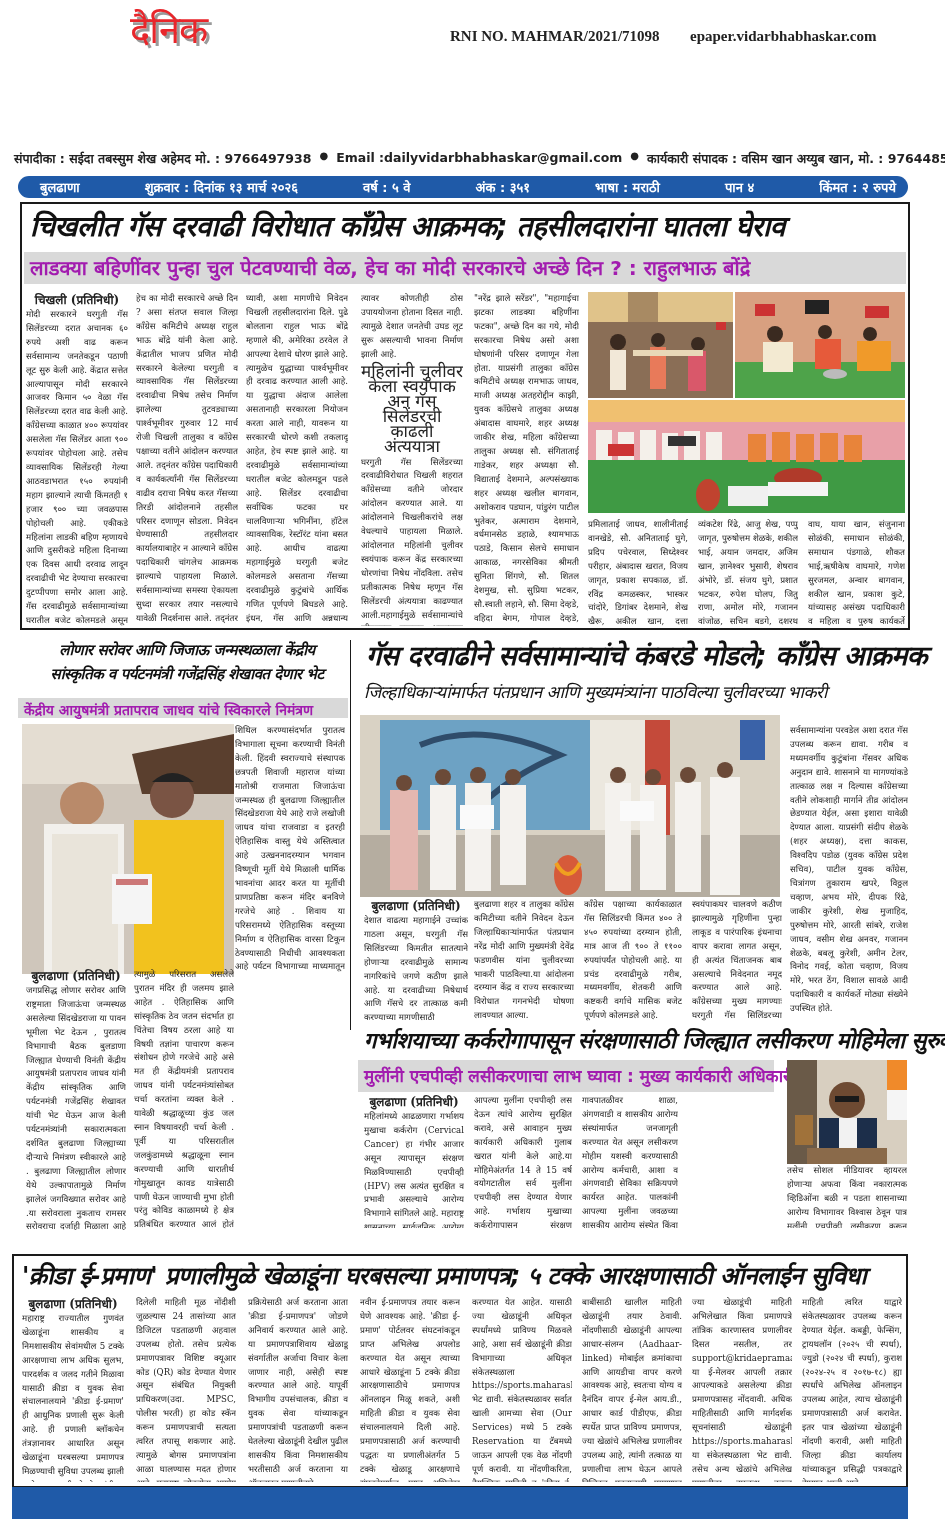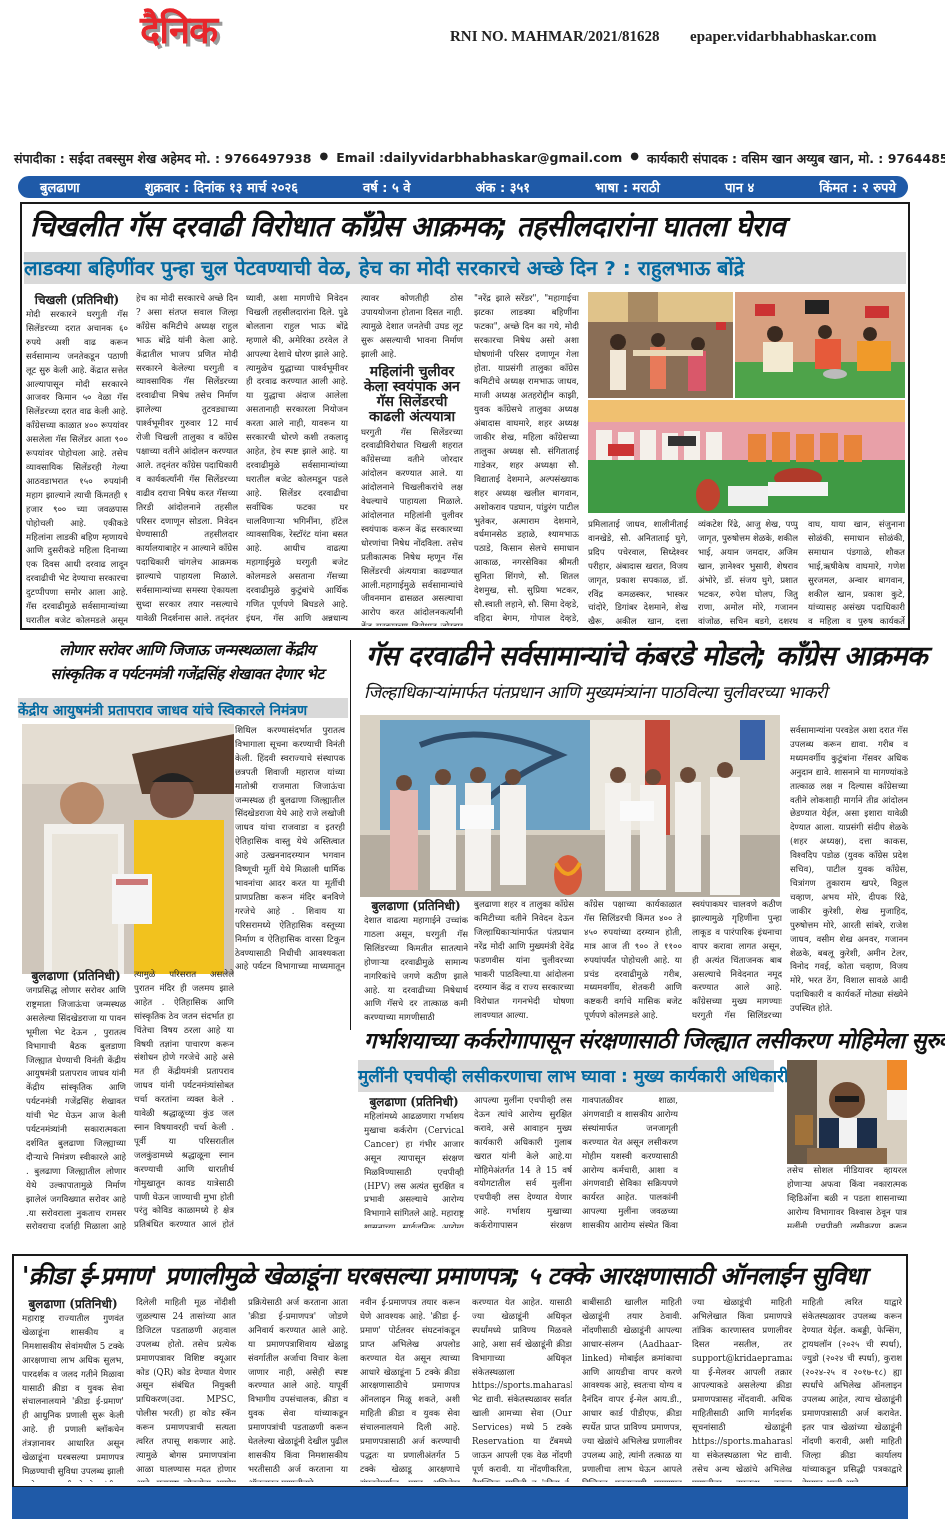--- a/index.html
+++ b/index.html
@@ -1,48 +1,48 @@
 <!DOCTYPE html>
 <html><head>
 <meta charset="utf-8">
 <style>
   * { margin: 0; padding: 0; box-sizing: border-box; }
   html, body { width: 945px; height: 1519px; background: #ffffff; overflow: hidden; }
   body { font-family: "DejaVu Sans", "Liberation Sans", sans-serif; color: #111; position: relative; }
 
   
   .masthead { position: absolute; left: 0; top: 0; width: 945px; height: 175px; }
-  .mh-small { position: absolute; left: 140px; top: 2px; font-size: 38px; font-weight: bold; color: #e8262b; text-shadow: 3px 3px 0 #9a9a9a; letter-spacing: -1px; }
+  .mh-small { position: absolute; left: 130px; top: 2px; font-size: 38px; font-weight: normal; color: #e8262b; text-shadow: 3px 3px 0 #9a9a9a; letter-spacing: -1px; }
   .mh-big-left { position: absolute; left: 20px; top: 34px; font-size: 102px; font-weight: bold; color: #e8262b; text-shadow: 5px 5px 0 #9a9a9a; letter-spacing: -4px; line-height: 1; }
   .mh-big-right { position: absolute; left: 465px; top: 34px; font-size: 102px; font-weight: bold; color: #e8262b; text-shadow: 5px 5px 0 #9a9a9a; letter-spacing: -4px; line-height: 1; }
   .rni { position: absolute; left: 450px; top: 28px; font-family: "Liberation Serif", serif; font-size: 15px; font-weight: bold; color: #222; }
   .epaper { position: absolute; left: 690px; top: 28px; font-family: "Liberation Serif", serif; font-size: 15px; font-weight: bold; color: #222; }
   .contact { position: absolute; left: 14px; top: 150px; width: 920px; font-size: 12.5px; font-weight: bold; color: #222; display: flex; gap: 8px; white-space: nowrap; }
   .contact .dot { font-size: 10px; }
 
   .infobar { position: absolute; left: 18px; top: 176px; width: 890px; height: 22px; background: #1f5aa8; border-radius: 12px; color: #fff; display: flex; align-items: center; justify-content: space-between; padding: 0 12px 0 22px; font-size: 13px; font-weight: bold; }
 
   
   .box { position: absolute; border: 2px solid #1a1a1a; }
   .headline { position: absolute; font-weight: bold; color: #111; white-space: nowrap; letter-spacing: -0.5px; font-style: italic; }
-  .subhead { position: absolute; background: #d9d9d9; font-weight: bold; color: #0369a1; white-space: nowrap; }
+  .subhead { position: absolute; background: #d9d9d9; font-weight: bold; color: #a21caf; white-space: nowrap; padding-left: 6px; }
   .col { position: absolute; font-family: "DejaVu Serif", serif; font-size: 8.6px; line-height: 13.9px; text-align: justify; color: #222; overflow: hidden; }
   .col .dateline { display: block; font-weight: bold; font-size: 12px; text-align: center; line-height: 16px; }
-  .col .inner-head { display: block; font-weight: bold; font-size: 14px; text-align: center; line-height: 15px; margin: 2px 0; }
+  .col .inner-head { display: block; font-weight: normal; font-size: 17px; text-align: center; line-height: 15px; margin: 2px 0; }
   .photo { position: absolute; overflow: hidden; }
   .photo svg { width: 100%; height: 100%; display: block; }
   .footerbar { position: absolute; left: 12px; top: 1487px; width: 896px; height: 32px; background: #1f5aa8; }
   .rule { position: absolute; background: #1a1a1a; }
 </style>
 </head>
 <body>
 
 <div class="masthead">
   <div class="mh-small">दैनिक</div>
-  <div class="rni">RNI NO. MAHMAR/2021/81628</div>
+  <div class="rni">RNI NO. MAHMAR/2021/71098</div>
   <div class="epaper">epaper.vidarbhabhaskar.com</div>
   <div class="contact">
     <span>संपादीका : सईदा तबस्सुम शेख अहेमद  मो. : 9766497938</span>
     <span class="dot">●</span>
     <span>Email :dailyvidarbhabhaskar@gmail.com</span>
     <span class="dot">●</span>
     <span>कार्यकारी संपादक : वसिम खान अय्युब खान, मो. : 9764485048</span>
   </div>
 </div>
 

